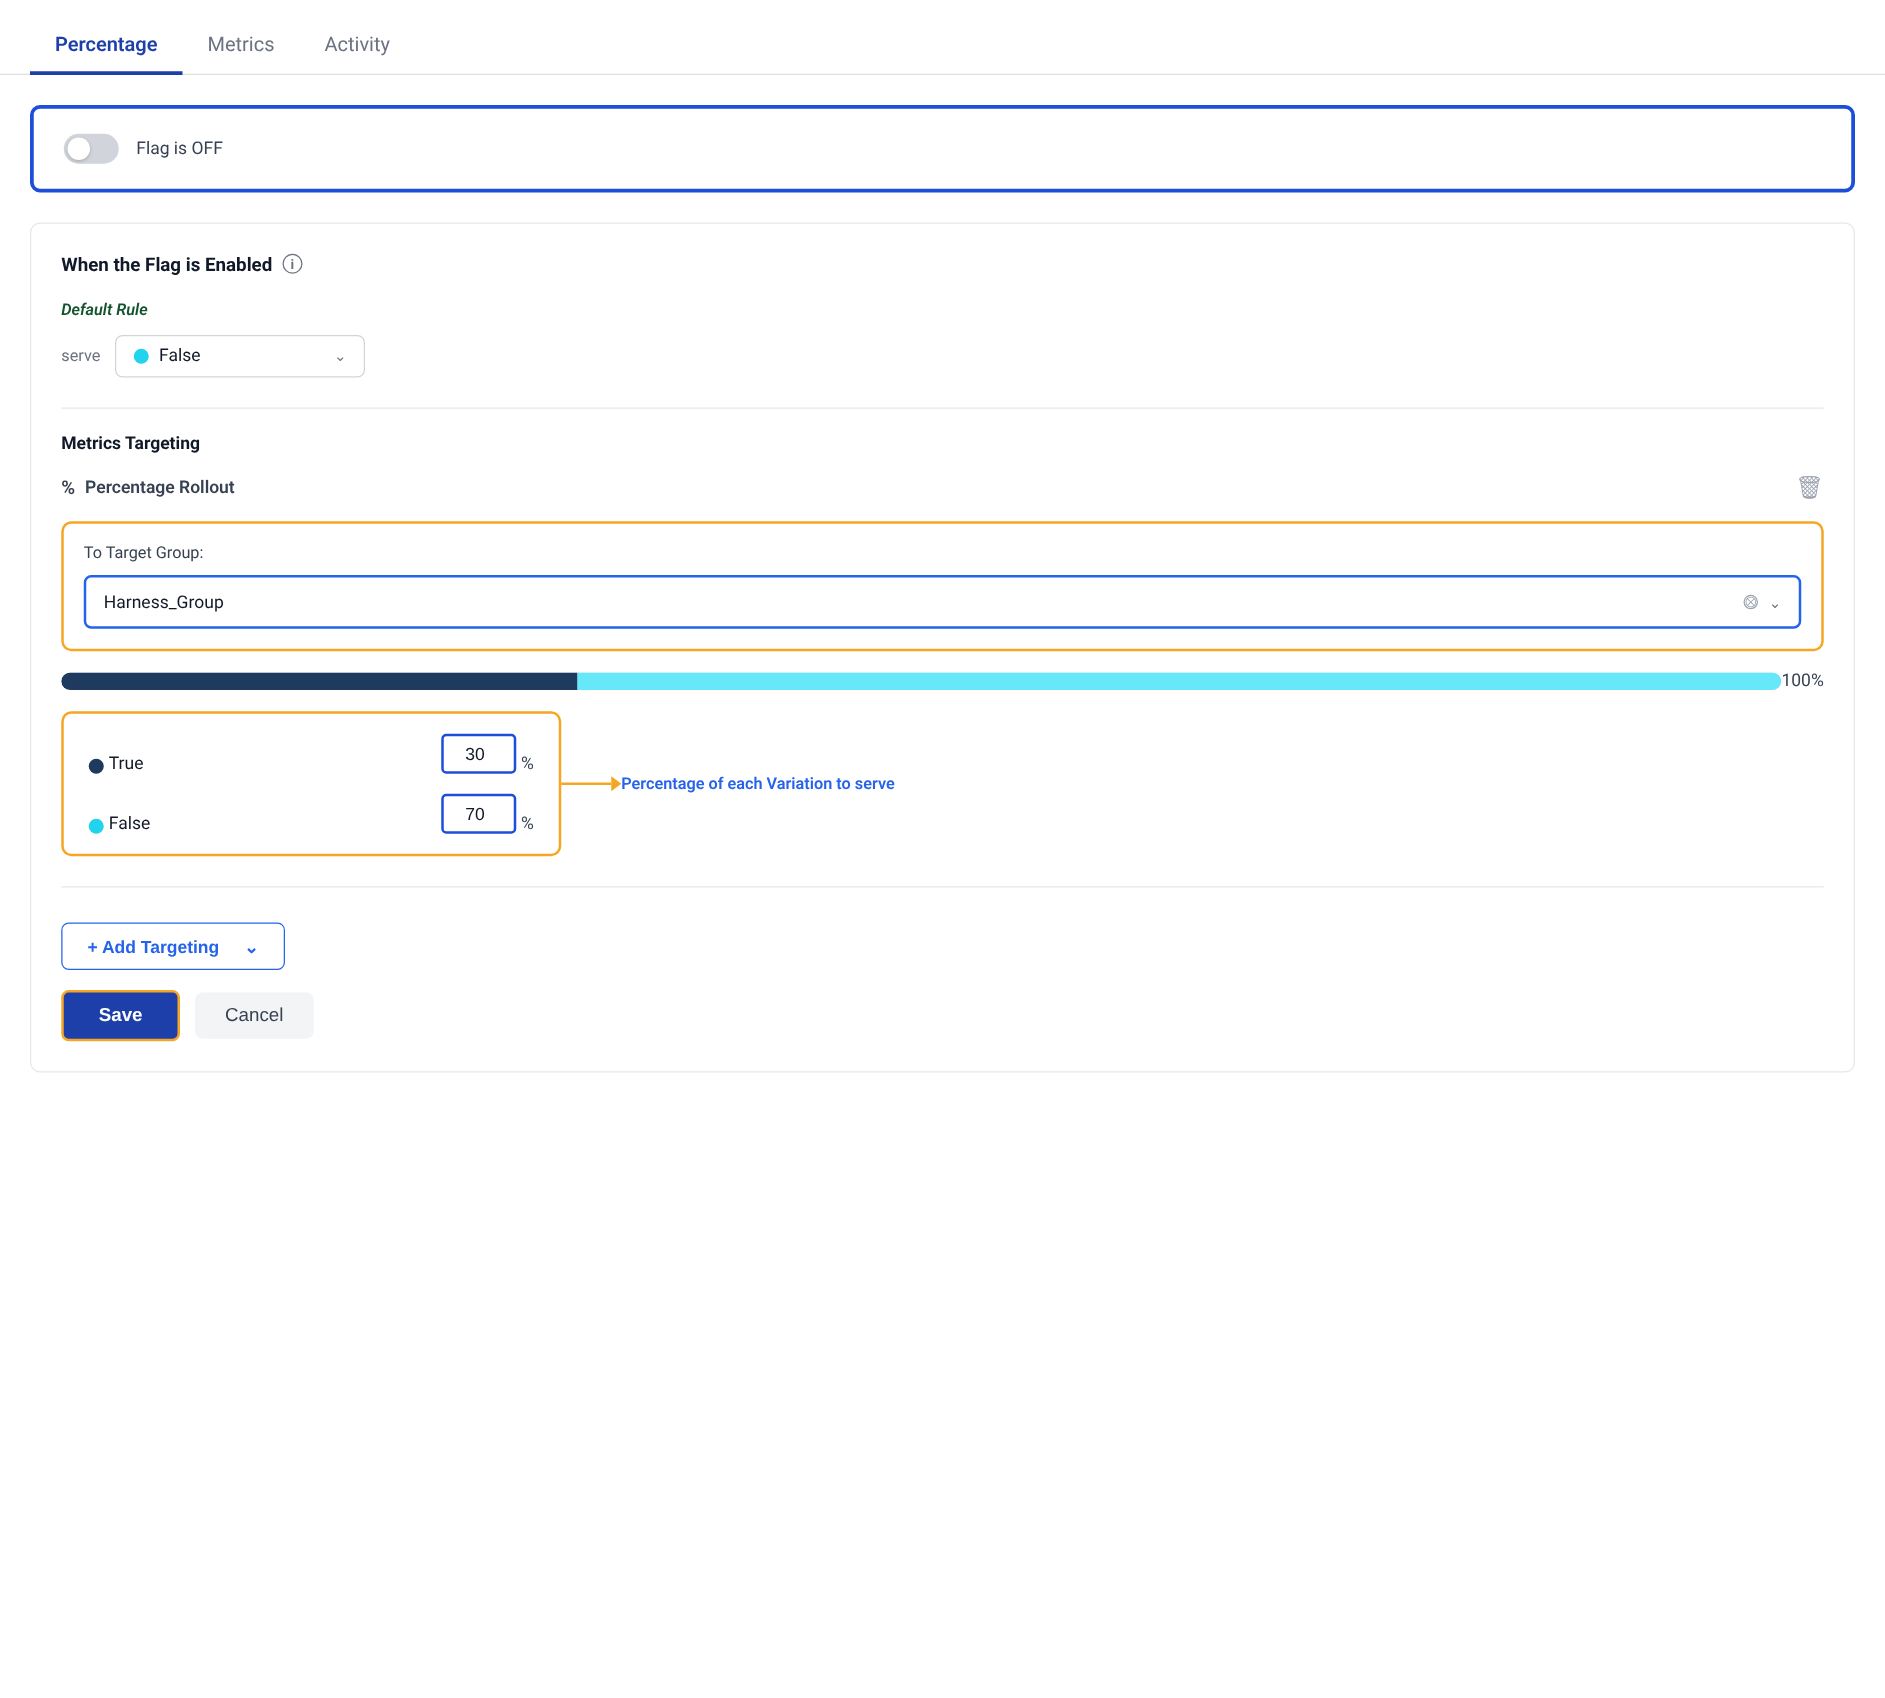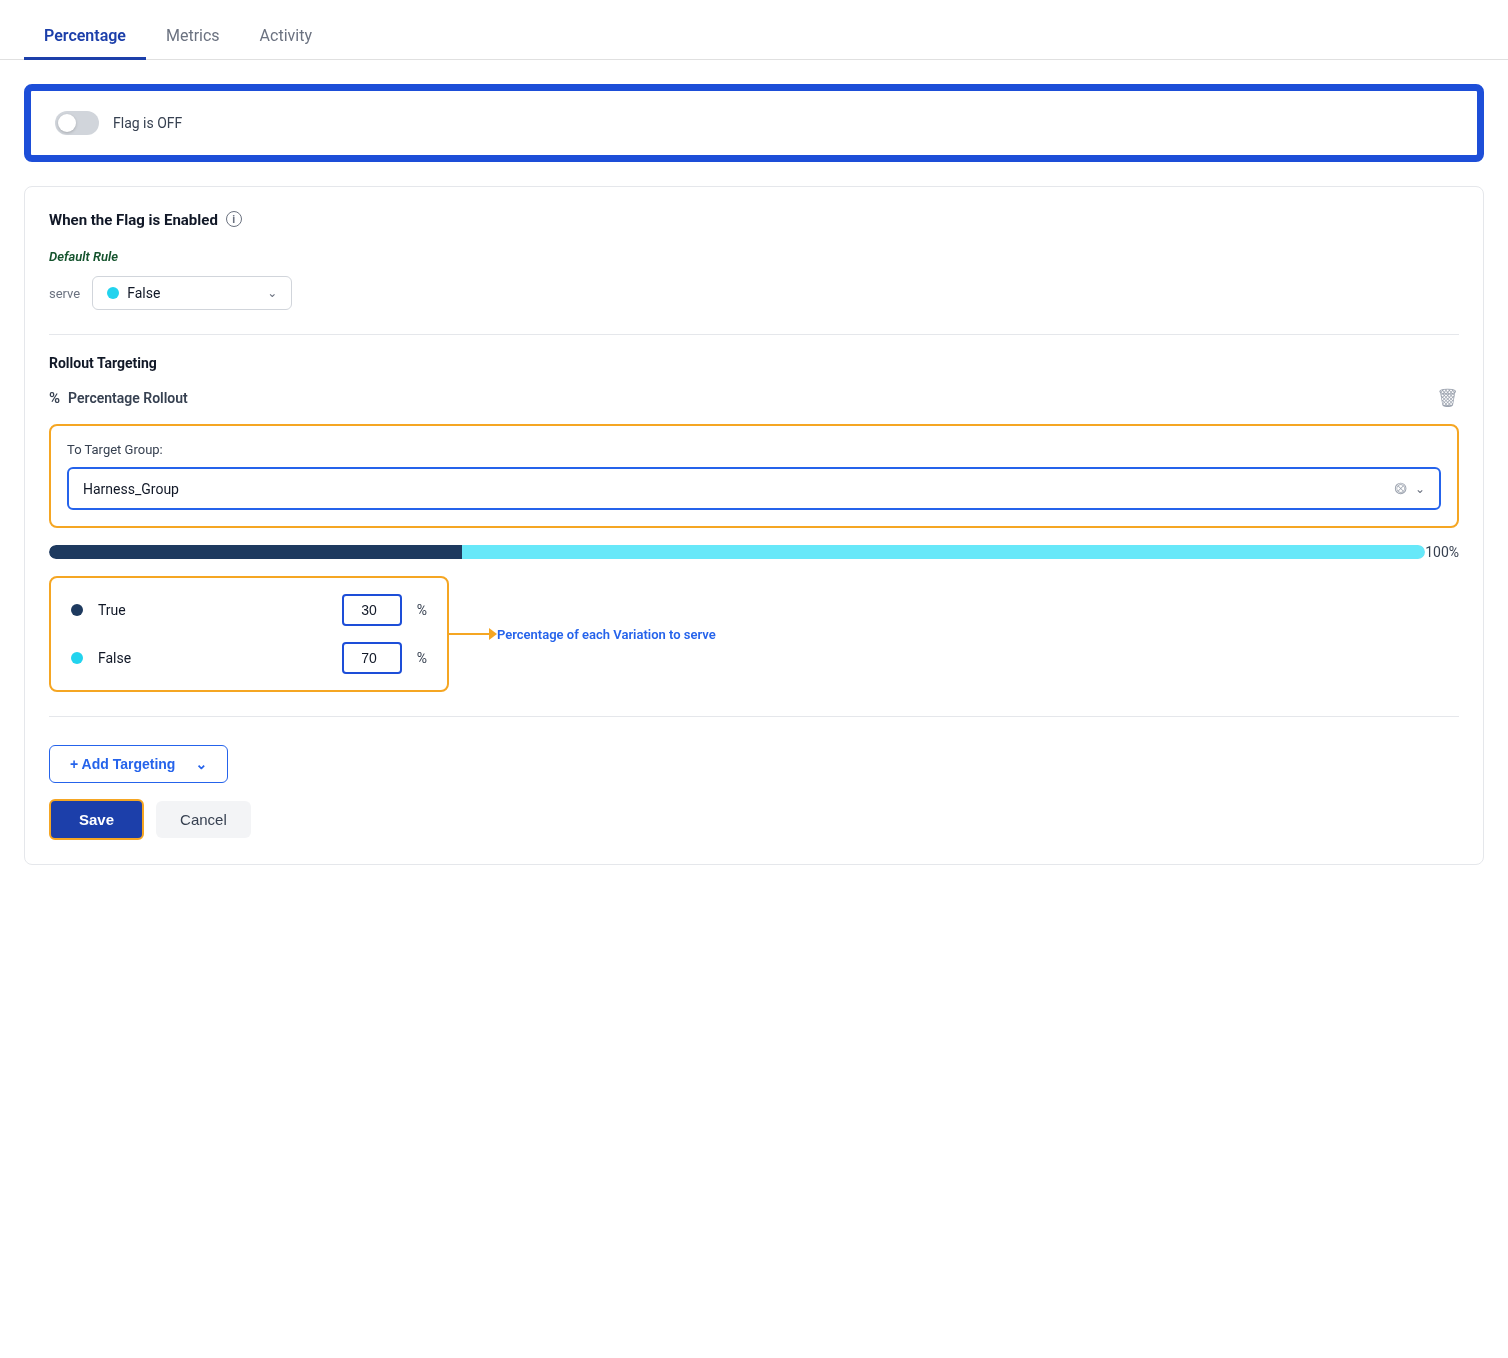--- a/index.html
+++ b/index.html
@@ -42,21 +42,21 @@
       border-bottom: 3px solid #1c3faa;
     }
 
     
     .content {
       padding: 24px 24px;
     }
 
     
     .flag-card {
-      border: 7px solid #1d4ed8;
+      border: 3px solid #1d4ed8;
       border-radius: 8px;
       padding: 20px 24px;
       display: flex;
       align-items: center;
       gap: 14px;
       margin-bottom: 24px;
       background: #fff;
     }
 
     
@@ -300,22 +300,22 @@
     .variations-box {
       border: 2px solid #f5a623;
       border-radius: 8px;
       padding: 16px 20px;
       background: #fff;
       min-width: 400px;
     }
 
     .variation-row {
       display: flex;
-      align-items: center;
-      gap: 15px;
+      align-items: flex-end;
+      gap: 4px;
       margin-bottom: 16px;
     }
     .variation-row:last-child { margin-bottom: 0; }
 
     .variation-name {
       font-size: 14px;
       color: #111827;
       flex: 1;
     }
 
@@ -451,21 +451,21 @@
         <span class="serve-label">serve</span>
         <div class="serve-dropdown">
           <span class="dot dot-cyan"></span>
           <span class="serve-dropdown-label">False</span>
           <span class="chevron-icon">⌄</span>
         </div>
       </div>
 
       <hr class="divider">
 
-      <div class="specific-targeting-label">Rollout Targeting</div>
+      <div class="specific-targeting-label">Metrics Targeting</div>
 
       <div class="rollout-header">
         <div class="rollout-title">
           <span class="percent-icon">%</span>
           <span>Percentage Rollout</span>
         </div>
         <span class="trash-icon">🗑</span>
       </div>
 
       <div class="target-group-box">

